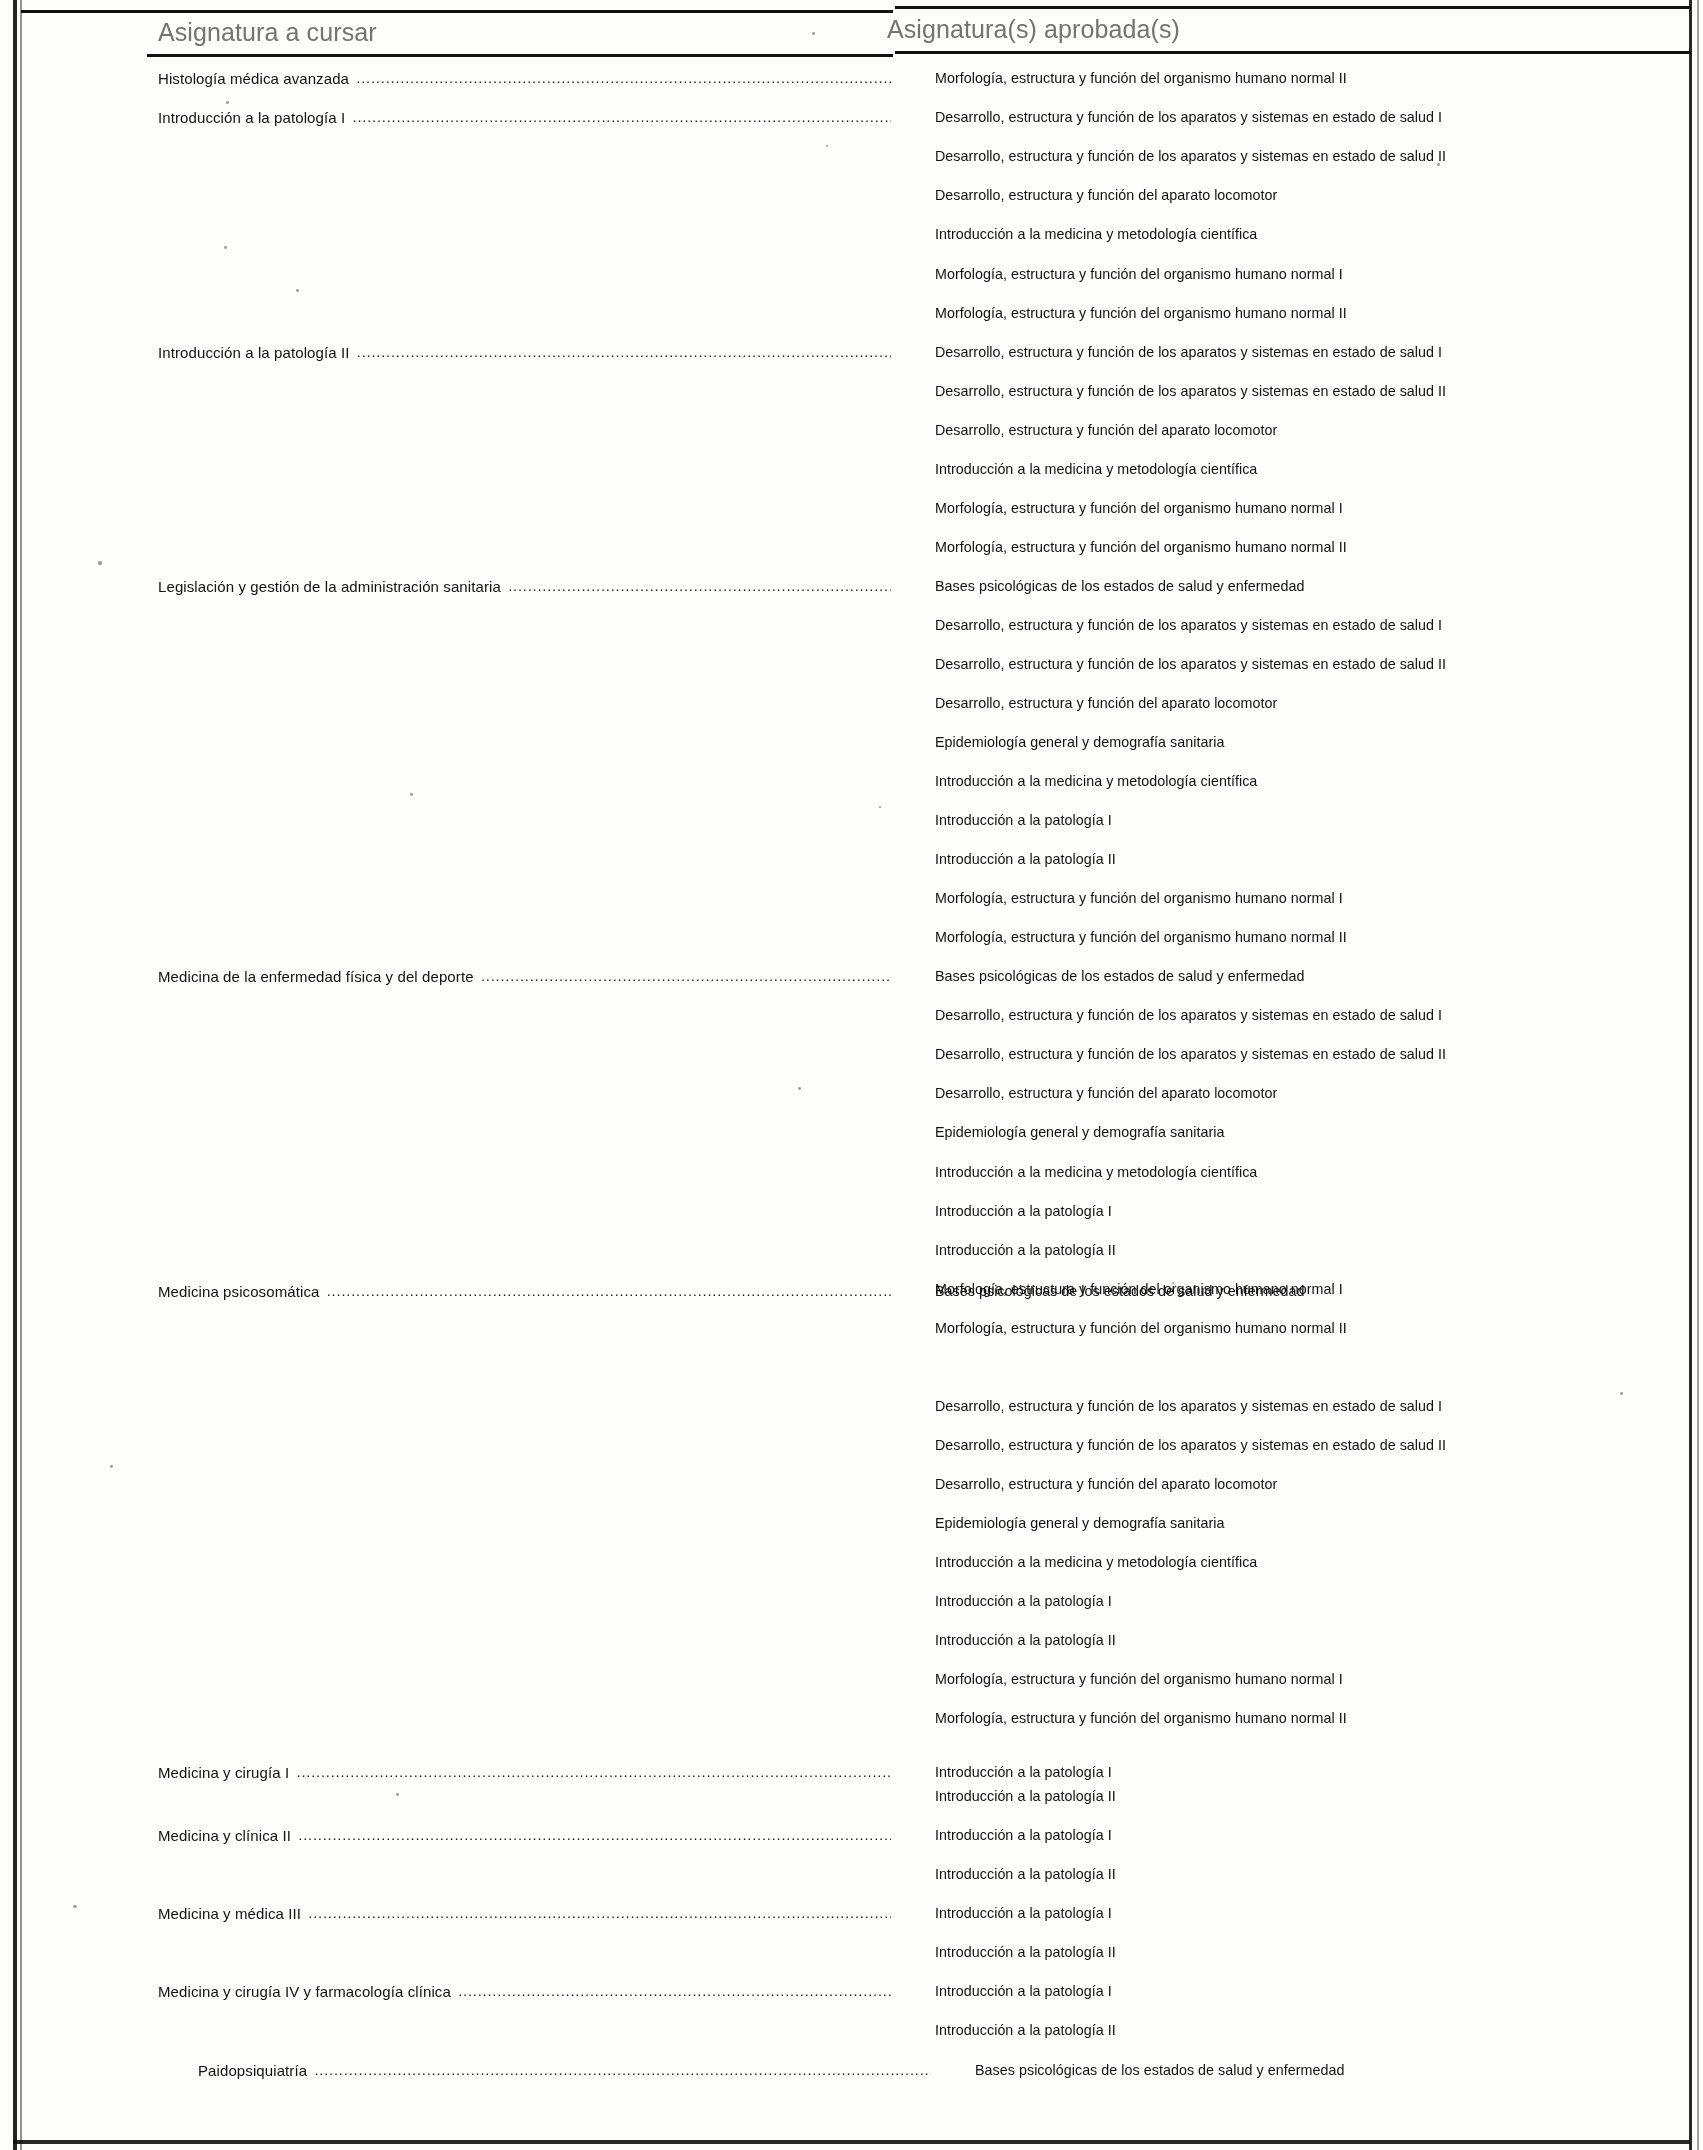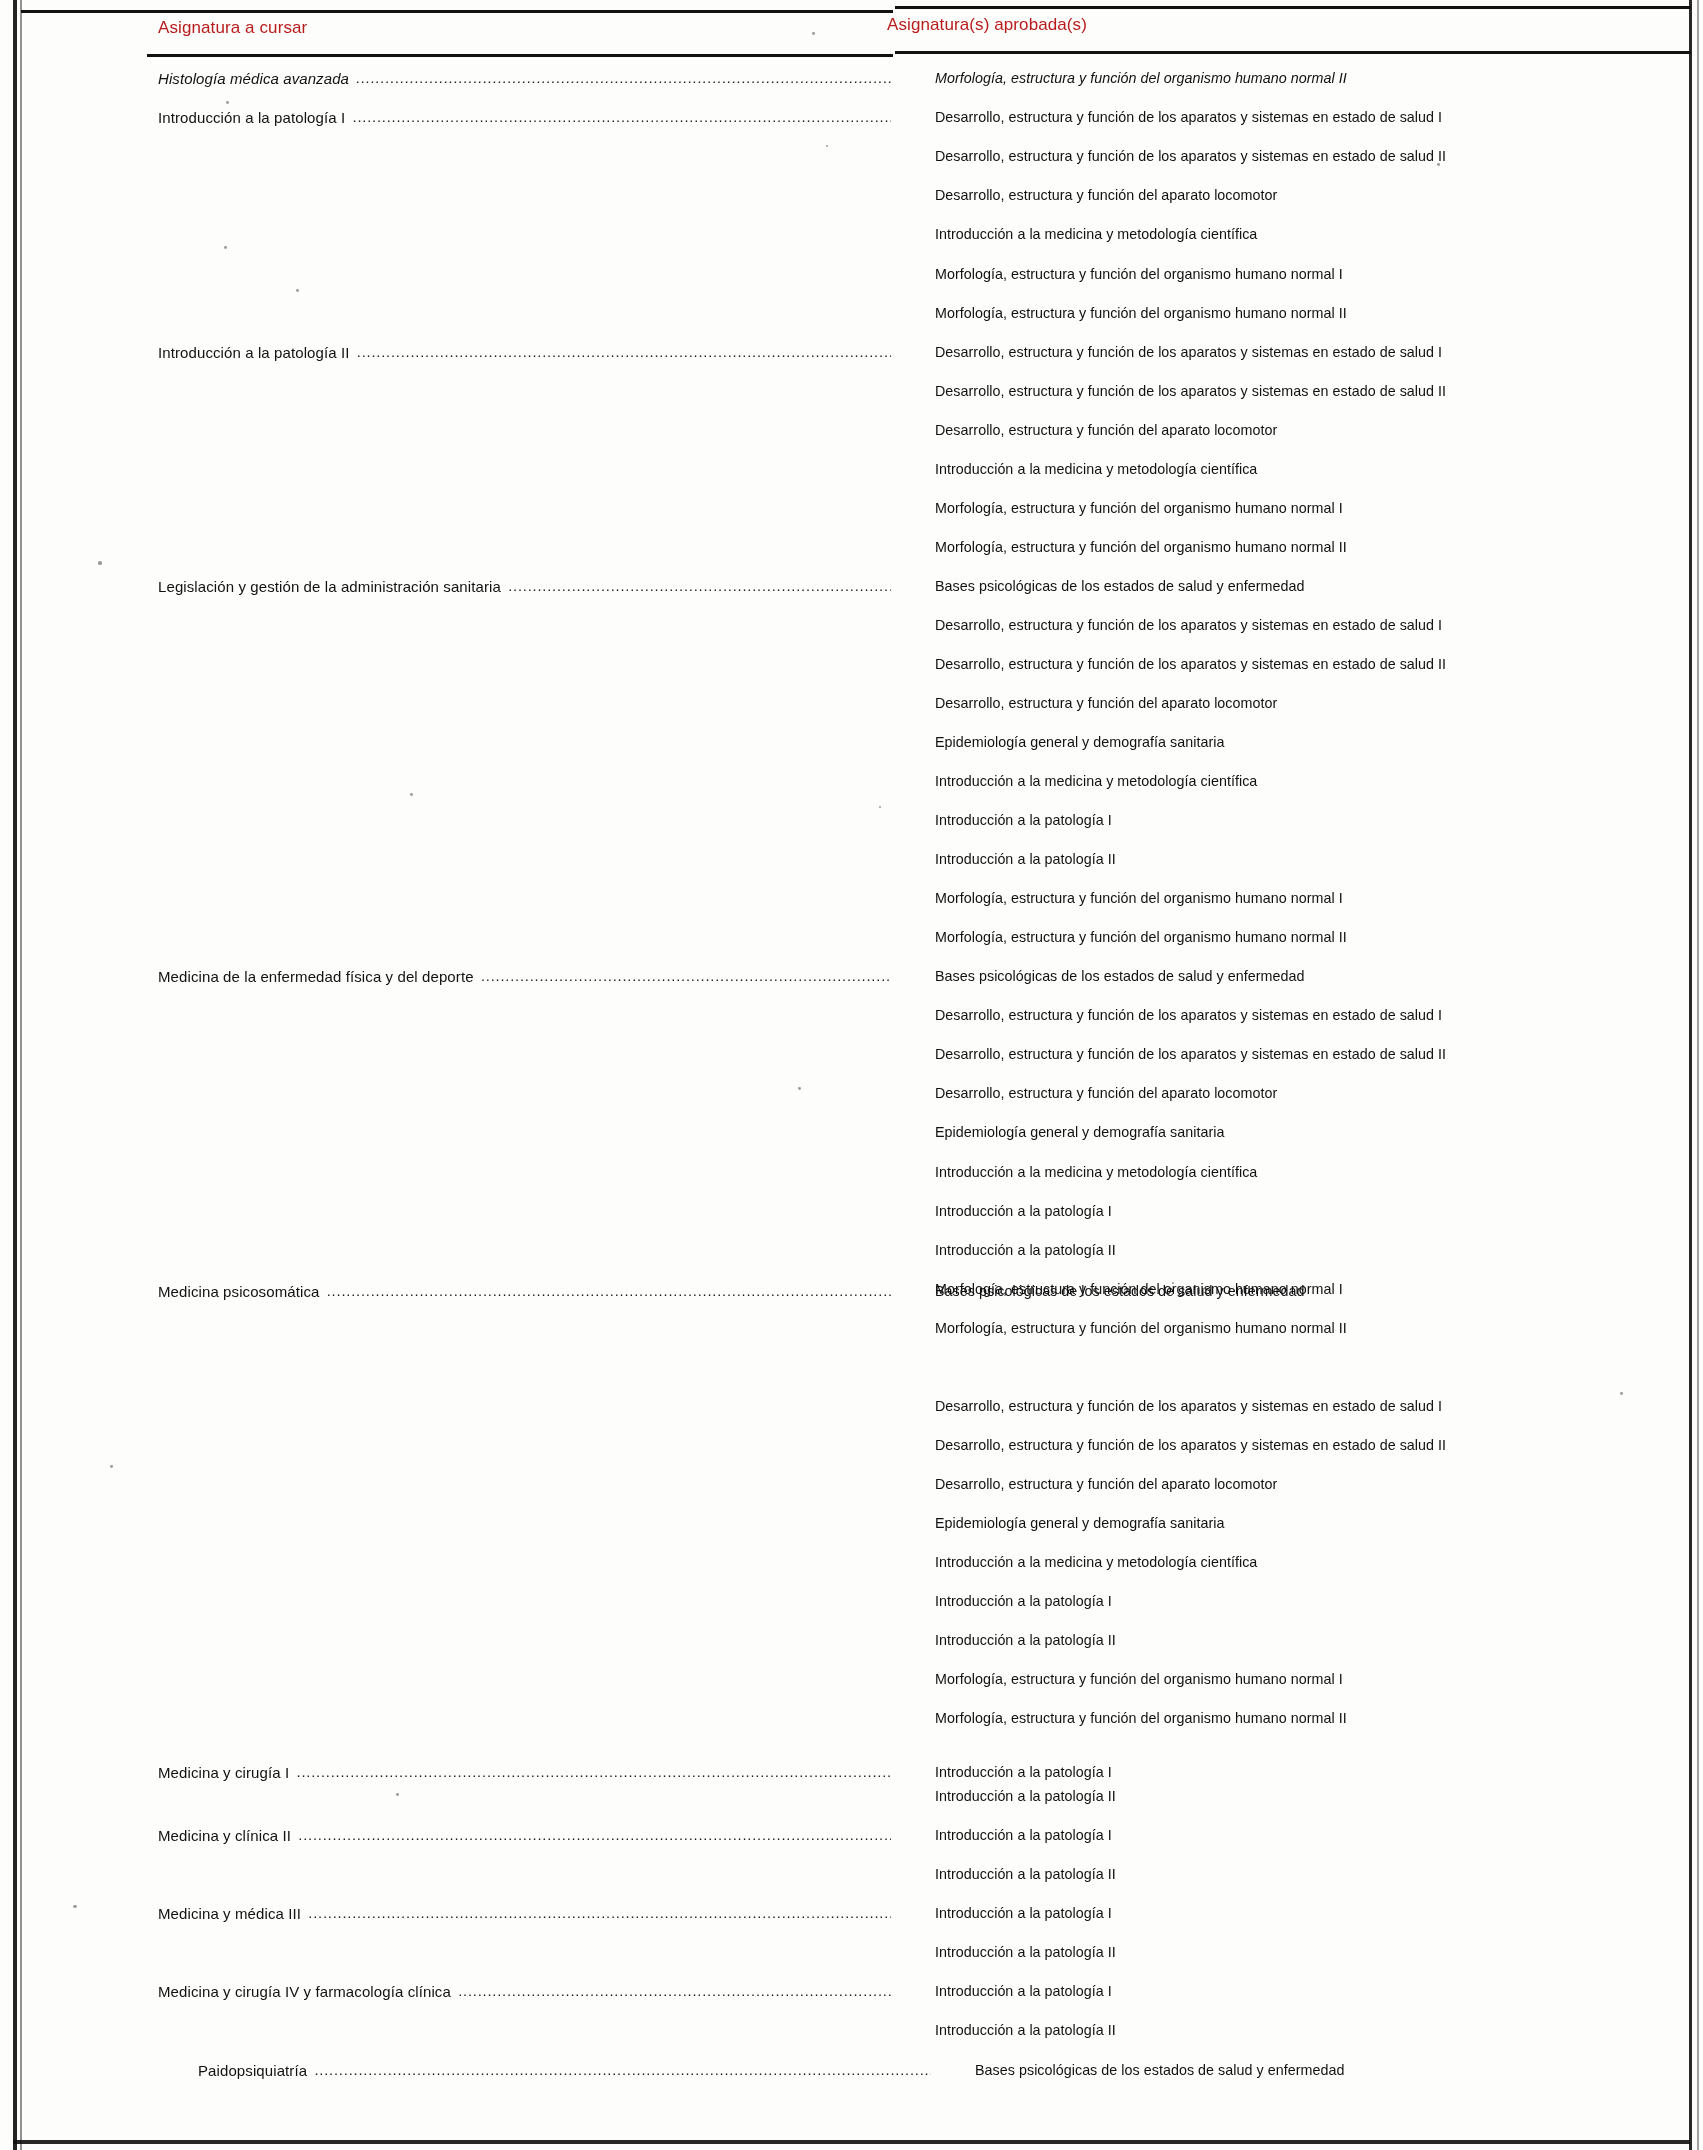--- a/index.html
+++ b/index.html
@@ -73,24 +73,24 @@
     background: #111;
   }
   .rule-top-left  { left: 20.5px;   top: 10.3px;  width: 872px; height: 2.9px; }
   .rule-top-right { left: 895px; top: 5.9px;   width: 796px; height: 2.9px; }
   .rule-mid-left  { left: 147px;  top: 54px;  width: 746px; height: 2.9px; }
   .rule-mid-right { left: 895px; top: 51px;  width: 796px; height: 2.9px; }
 
   
   .col-head {
     position: absolute;
-    font-size: 17px;
+    font-size: 25px;
     font-weight: 400;
     letter-spacing: 0.1px;
-    color: #b91c1c;
+    color: #737373;
     white-space: nowrap;
   }
   .col-head-left  { left: 158px;  top: 17.6px; }
   .col-head-right { left: 887px; top: 14.7px; }
 
   
   .rows {
     position: absolute;
     left: 0;
     top: 0;
@@ -170,21 +170,21 @@
 
   <div class="rule rule-top-left"></div>
   <div class="rule rule-top-right"></div>
   <div class="rule rule-mid-left"></div>
   <div class="rule rule-mid-right"></div>
 
   <div class="col-head col-head-left">Asignatura a cursar</div>
   <div class="col-head col-head-right">Asignatura(s) aprobada(s)</div>
 
   <div class="rows" id="rows">
-      <div class="row" style="top: 70px; font-style: italic;">
+      <div class="row" style="top: 70px;">
         <div class="left-cell">
           <span class="left-label">Histología médica avanzada</span>
           <span class="leader"></span>
         </div>
         <div class="right-cell">Morfología, estructura y función del organismo humano normal II</div>
       </div>
       <div class="row" style="top: 109px;">
         <div class="left-cell">
           <span class="left-label">Introducción a la patología I</span>
           <span class="leader"></span>

